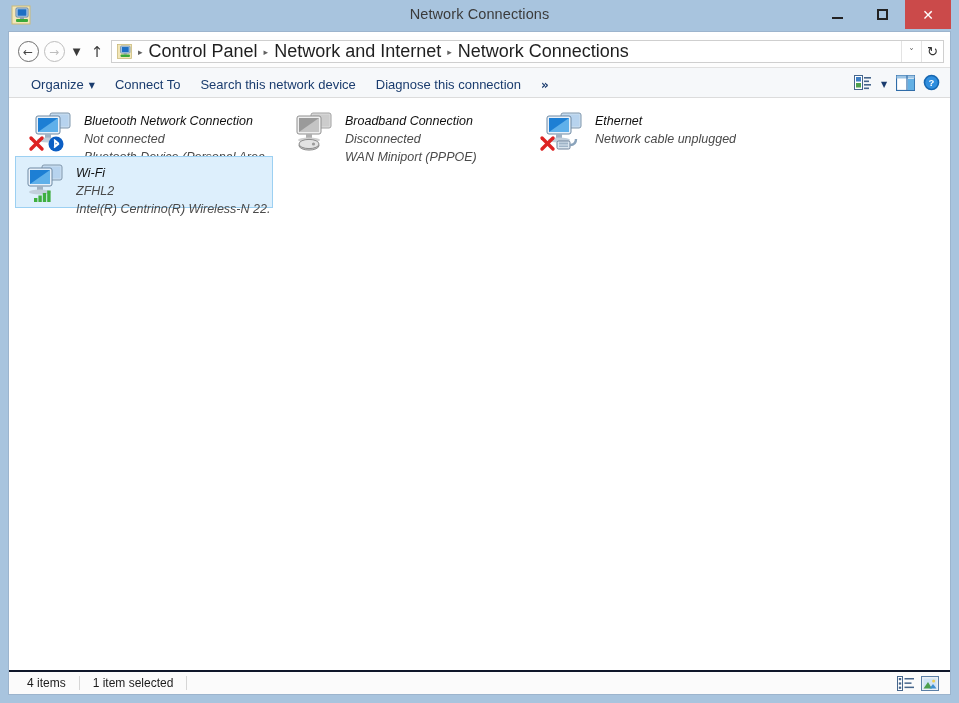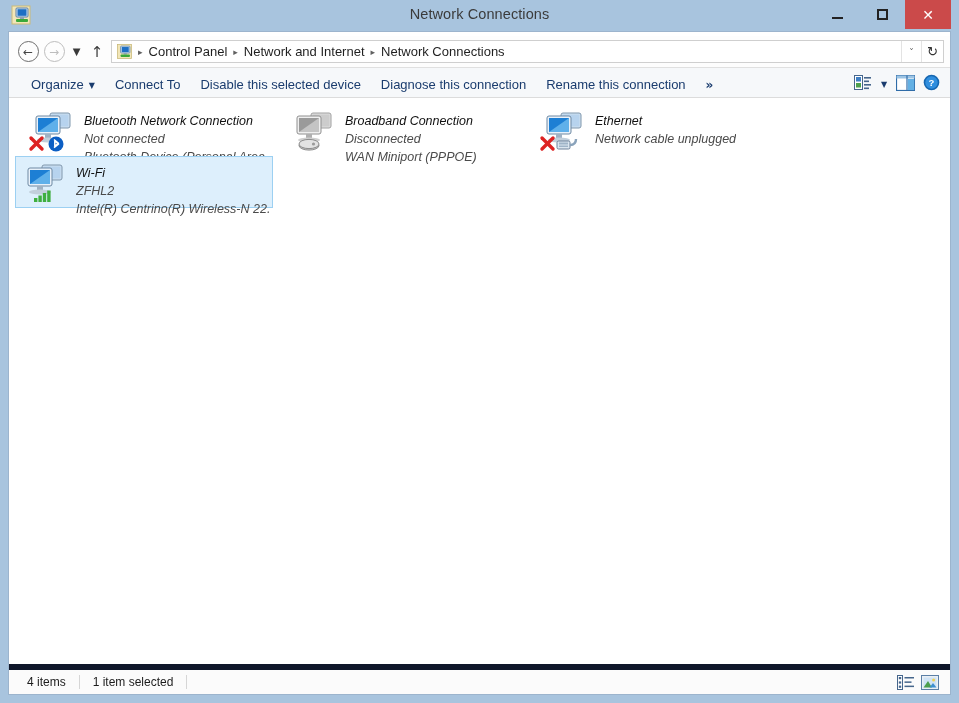--- a/index.html
+++ b/index.html
@@ -123,21 +123,21 @@
     background: #fff;
     display: flex;
     align-items: center;
     margin-left: 3px;
     padding-left: 4px;
     min-width: 0;
   }
   .crumb-icon { width: 17px; height: 17px; flex: 0 0 auto; margin-right: 2px; }
   .crumbs { display: flex; align-items: center; flex: 1 1 auto; min-width: 0; overflow: hidden; }
   .crumb {
-    font-size: 13px; color: #1f1f1f;
+    font-size: 18px; color: #1f1f1f;
     padding: 1px 3px;
     white-space: nowrap;
     cursor: default;
   }
   .crumb-sep {
     color: #606060; font-size: 9px;
     padding: 0 3px;
     font-family: "DejaVu Sans", sans-serif;
   }
   .crumb-drop {
@@ -264,22 +264,22 @@
     line-height: 15px;
   }
   .tile-dev {
     font-size: 12.5px; color: #4a4a4a;
     white-space: nowrap;
     line-height: 15px;
   }
 
   
   .statusbar {
-    height: 30px;
-    border-top: 6px solid #0f172a;
+    height: 24px;
+    border-top: 2px solid #0f172a;
     background: #fbfbfb;
     display: flex;
     align-items: center;
     padding: 0 8px 0 18px;
     flex: 0 0 auto;
   }
   .status-text {
     font-size: 12px; color: #1c1c1c;
     padding-right: 13px;
     margin-right: 13px;
@@ -357,23 +357,22 @@
         <div class="refresh-btn">↻</div>
       </div>
 
     </div>
 
     <div class="toolbar">
       <div class="tb-item">
         <span>Organize</span><span class="caret">▼</span>
       </div>
       <div class="tb-item">Connect To</div>
-      <div class="tb-item">Disable this selected device</div>
+      <div class="tb-item">Search this network device</div>
       <div class="tb-item">Diagnose this connection</div>
-      <div class="tb-item">Rename this connection</div>
       <div class="tb-overflow">»</div>
       <div class="tb-spacer"></div>
 
       <div class="tb-icon-btn">
         <span>
           <svg width="18" height="16" viewBox="0 0 18 16">
             <rect x="0.5" y="0.5" width="8" height="14" fill="#fff" stroke="#46668c" stroke-width="1"></rect>
             <rect x="2" y="2" width="5" height="4.5" fill="#3f7fc4"></rect>
             <rect x="2" y="8" width="5" height="4.5" fill="#4da04d"></rect>
             <rect x="10" y="2" width="7" height="1.6" fill="#46668c"></rect>

